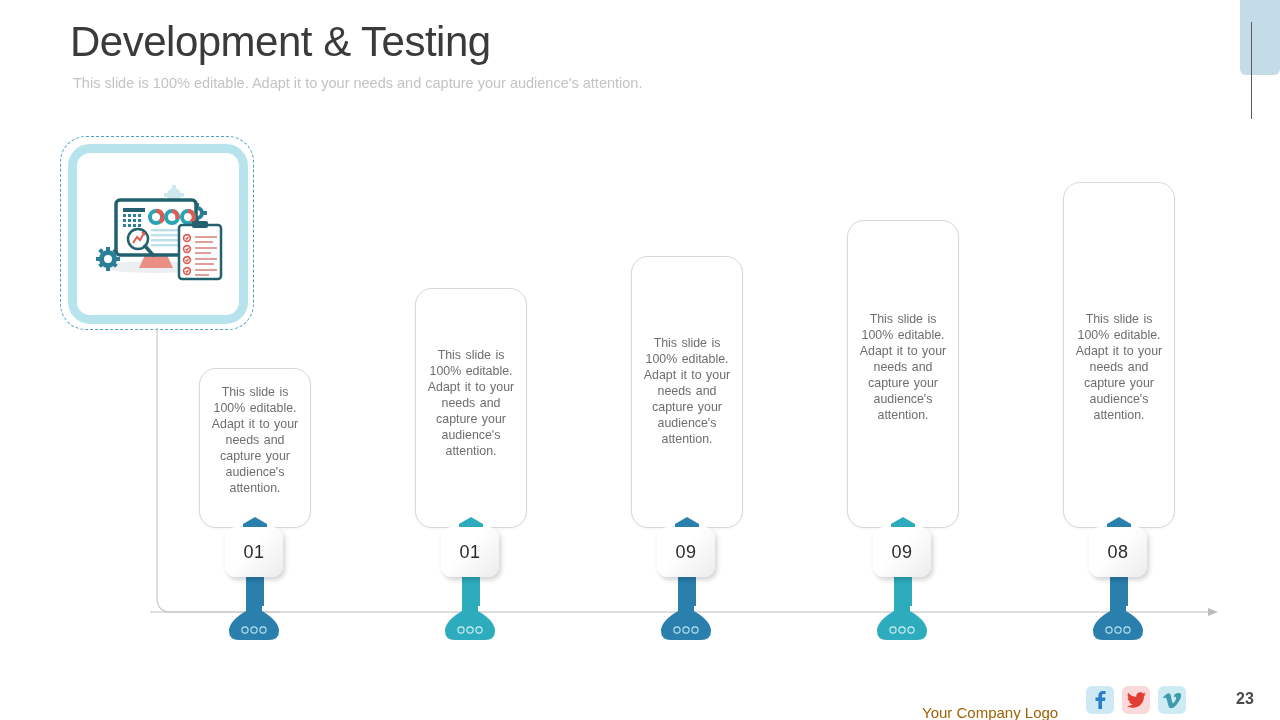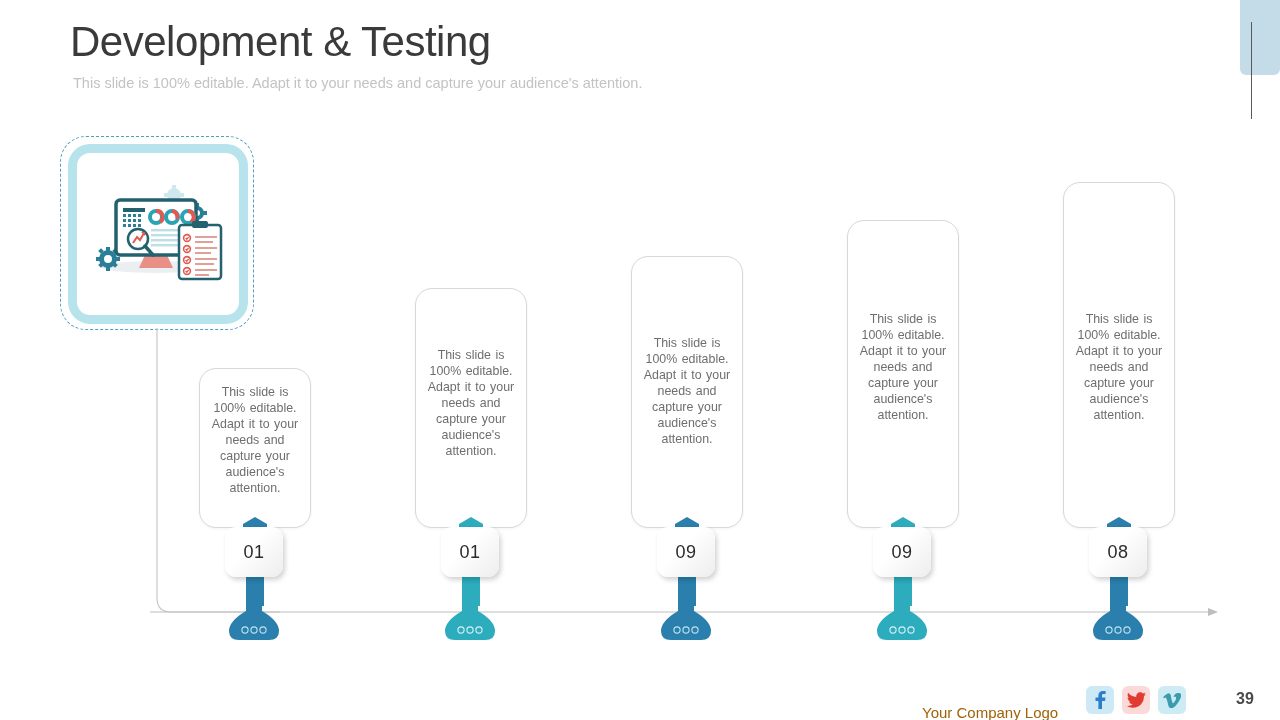--- a/index.html
+++ b/index.html
@@ -412,15 +412,15 @@
     <svg width="19" height="16" viewBox="0 0 19 16">
       <path d="M19 2.0 c-0.7 0.31 -1.45 0.52 -2.24 0.62 c0.81 -0.48 1.42 -1.25 1.71 -2.16 c-0.76 0.45 -1.6 0.77 -2.48 0.95 C15.27 0.63 14.25 0.15 13.12 0.15 c-2.17 0 -3.93 1.76 -3.93 3.93 c0 0.31 0.03 0.61 0.1 0.9 C6.02 4.81 3.1 3.24 1.15 0.83 C0.81 1.41 0.62 2.08 0.62 2.8 c0 1.36 0.69 2.56 1.75 3.27 C1.73 6.05 1.12 5.87 0.59 5.58 v0.05 c0 1.9 1.35 3.49 3.15 3.85 c-0.33 0.09 -0.68 0.14 -1.04 0.14 c-0.25 0 -0.5 -0.03 -0.74 -0.07 c0.5 1.56 1.95 2.7 3.67 2.73 c-1.35 1.05 -3.04 1.68 -4.88 1.68 c-0.32 0 -0.63 -0.02 -0.94 -0.06 C1.55 15.1 3.6 15.76 5.82 15.76 c7.18 0 11.1 -5.95 11.1 -11.1 l-0.01 -0.51 C17.67 3.6 18.4 2.85 19 2.0 Z" fill="#e03c31"></path>
     </svg>
   </div>
   <div class="social-icon" id="social-vimeo">
     <svg width="18" height="15" viewBox="0 0 18 15">
       <path d="M17.9 3.6 c-0.08 1.74 -1.3 4.13 -3.66 7.16 C11.8 13.93 9.74 15.5 8.07 15.5 c-1.03 0 -1.9 -0.95 -2.62 -2.86 C4.97 10.88 4.49 9.12 4.01 7.36 C3.47 5.45 2.9 4.49 2.28 4.49 c-0.13 0 -0.61 0.29 -1.42 0.86 L0 4.24 c0.9 -0.79 1.79 -1.58 2.66 -2.37 C3.86 0.83 4.76 0.29 5.36 0.24 c1.42 -0.14 2.3 0.83 2.63 2.91 c0.36 2.24 0.61 3.64 0.75 4.18 c0.41 1.87 0.87 2.8 1.37 2.8 c0.39 0 0.97 -0.61 1.75 -1.84 c0.78 -1.23 1.19 -2.17 1.25 -2.81 c0.11 -1.07 -0.31 -1.61 -1.25 -1.61 c-0.44 0 -0.9 0.1 -1.37 0.3 C11.39 1.18 13.16 -0.26 15.76 0.04 c1.93 0.06 2.84 1.25 2.73 3.56 Z" fill="#3c9cae"></path>
     </svg>
   </div>
 
-  <div id="page-number">39</div>
+  <div id="page-number">23</div>
 
 </div>
 
 </body></html>

